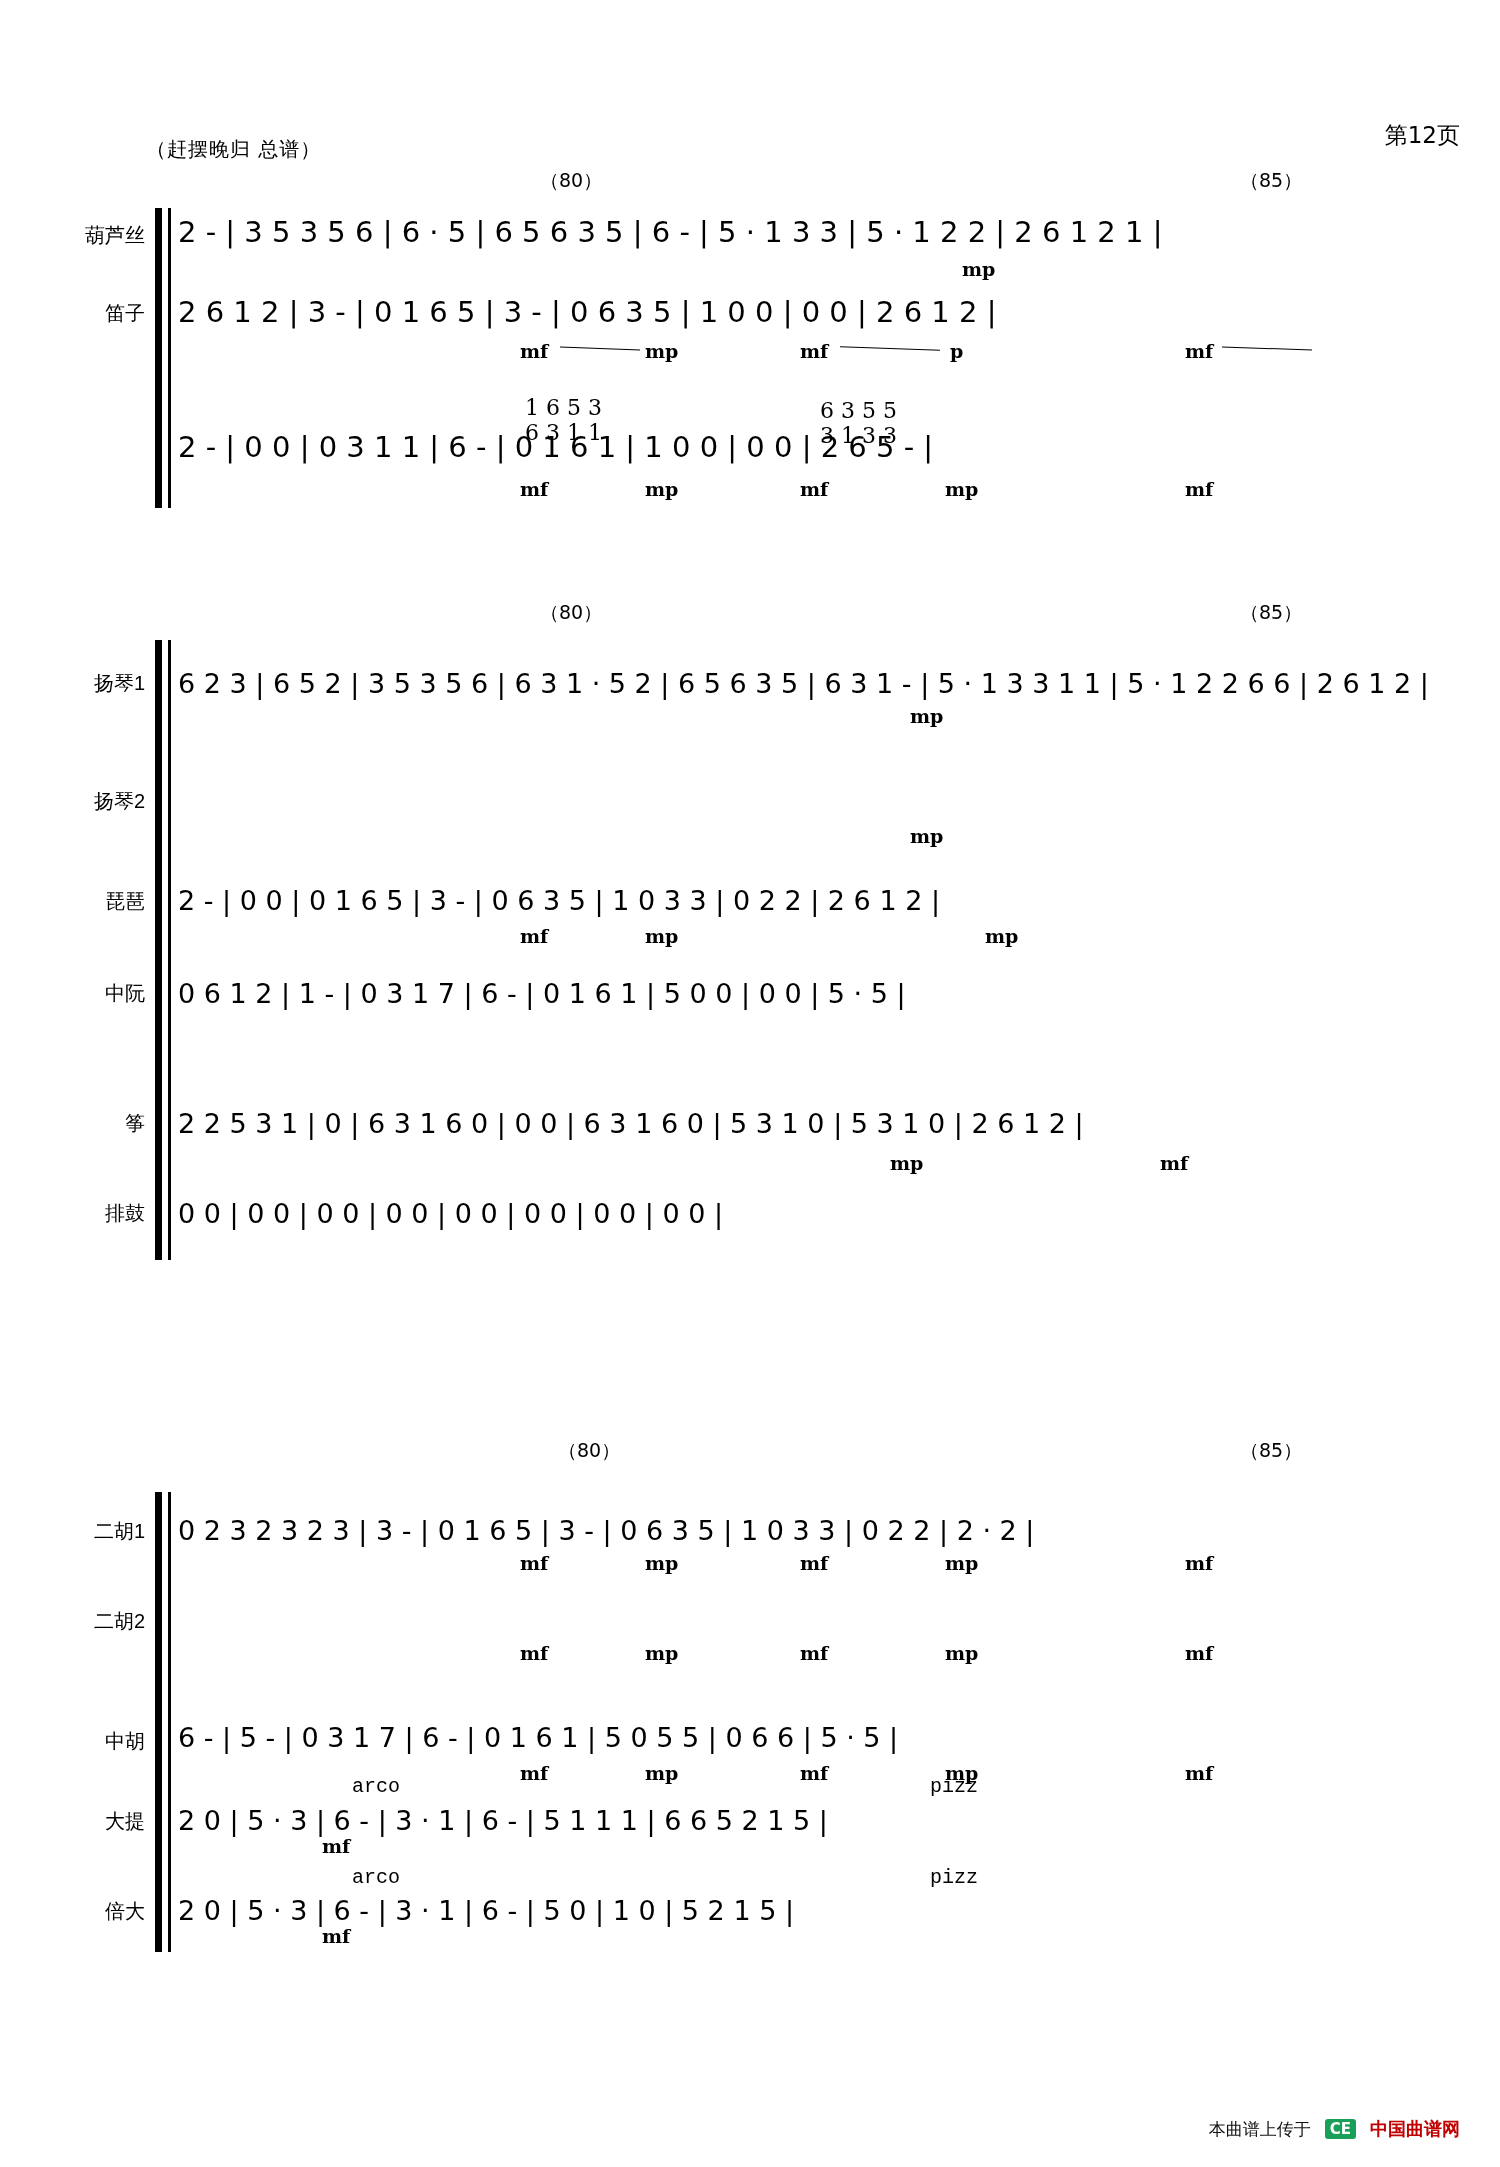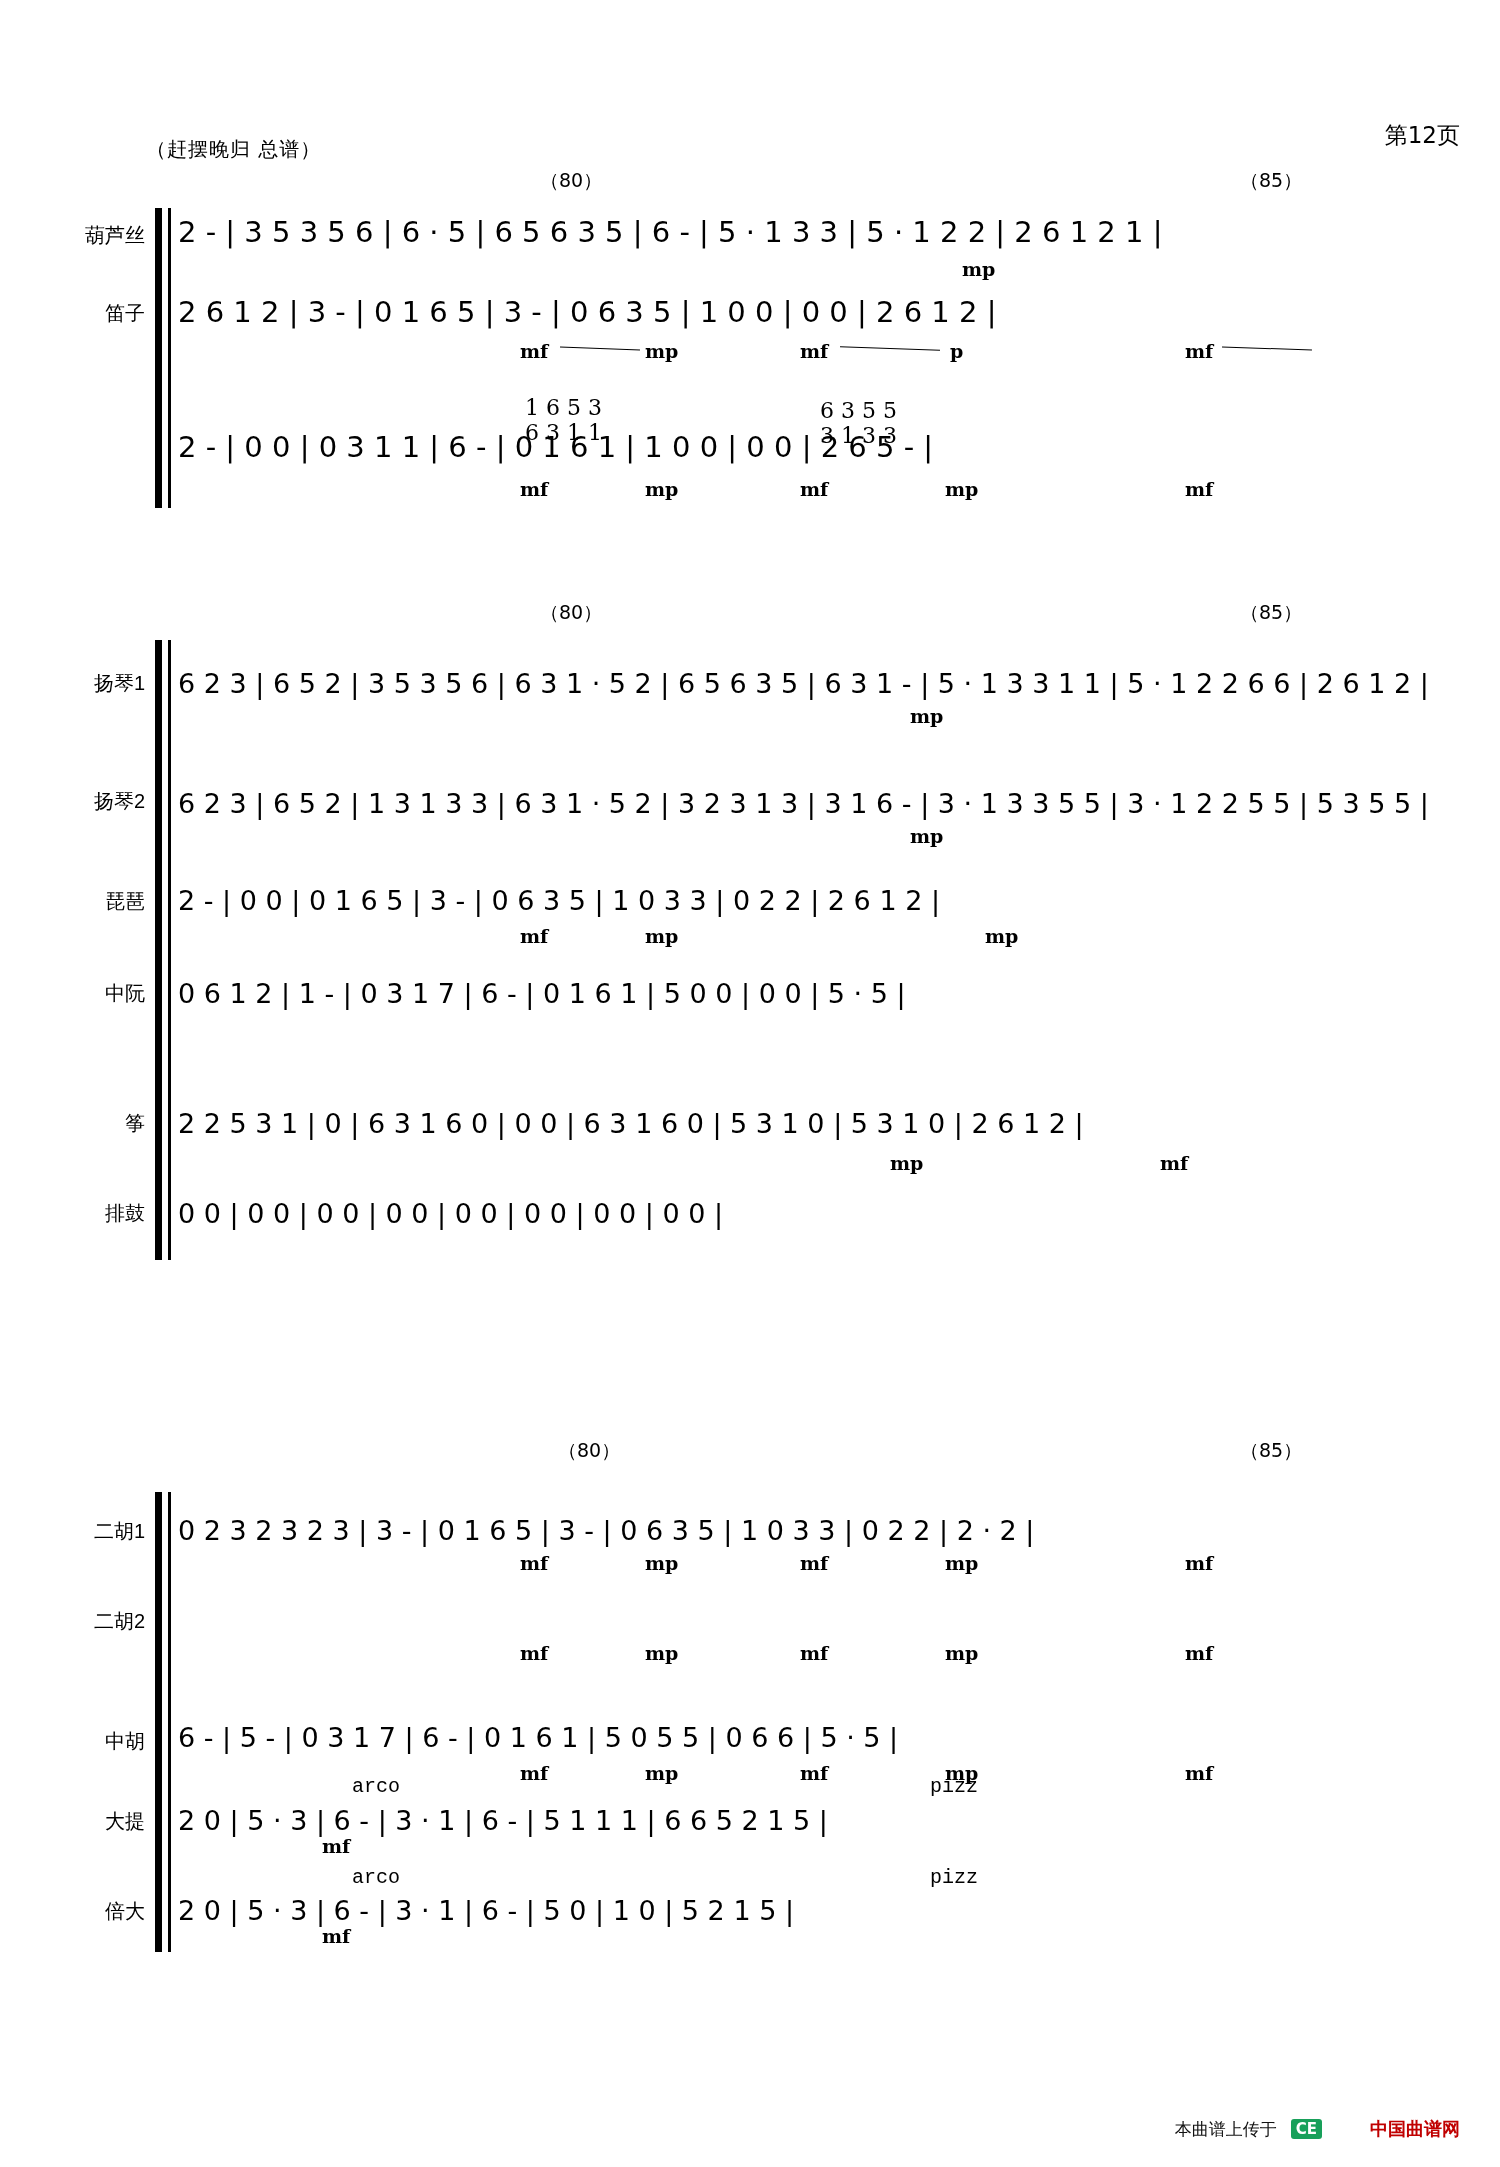--- a/index.html
+++ b/index.html
@@ -33,21 +33,21 @@
   }
   .footer{
     position:absolute;right:40px;bottom:26px;font-size:17px;
     font-family:"DejaVu Sans", sans-serif;color:#111;
     display:flex;align-items:center;gap:14px;
   }
   .footer .logo{
     display:inline-block;background:#18a05a;color:#fff;font-weight:bold;
     padding:1px 5px;border-radius:3px;font-size:15px;
   }
-  .footer .brand{color:#c00000;font-weight:bold;font-size:18px;margin-left:34px;}
+  .footer .brand{color:#c00000;font-weight:bold;font-size:18px;}
   .dyn{position:absolute;font-family:"DejaVu Serif", serif;font-weight:bold;font-size:19px;}
   .tiny{position:absolute;font-size:20px;font-family:Liberation Mono, monospace;}
   .barnum{position:absolute;font-size:19px;font-family:"DejaVu Sans", sans-serif;}
   .hair{position:absolute;height:1px;background:#000;}
 </style>
 </head>
 <body>
 
 <div class="page">
 
@@ -91,21 +91,20 @@
   <div class="sysbar thin" style="left:168px;top:640px;height:620px;"></div>
 
   <div class="barnum" style="left:540px;top:600px;">（80）</div>
   <div class="barnum" style="left:1240px;top:600px;">（85）</div>
 
   <div class="inst" style="left:25px;top:670px;width:120px;">扬琴1</div>
   <div class="staff" style="left:178px;top:668px;font-size:27px;">6 2 3 | 6 5 2 | 3 5 3 5 6 | 6 3 1 ·    5 2 | 6 5 6 3 5 | 6 3 1   -   | 5 · 1 3 3 1 1 | 5 · 1 2 2 6 6 | 2 6 1 2 |</div>
   <div class="dyn" style="left:910px;top:705px;">mp</div>
 
   <div class="inst" style="left:25px;top:788px;width:120px;">扬琴2</div>
-  <div class="staff" style="left:178px;top:788px;font-size:27px;">6 2 3 | 6 5 2 | 1 3 1 3 3 | 6 3 1 ·    5 2 | 3 2 3 1 3 | 3 1 6   -   | 3 · 1 3 3 5 5 | 3 · 1 2 2 5 5 | 5 3 5 5 |</div>
   <div class="dyn" style="left:910px;top:825px;">mp</div>
 
   <div class="inst" style="left:25px;top:888px;width:120px;">琵琶</div>
   <div class="staff" style="left:178px;top:885px;font-size:27px;">2   -   | 0   0 | 0 1 6 5 | 3   -   | 0 6 3 5 | 1 0   3 3 | 0   2 2 | 2 6 1 2 |</div>
   <div class="dyn" style="left:520px;top:925px;">mf</div>
   <div class="dyn" style="left:645px;top:925px;">mp</div>
   <div class="dyn" style="left:985px;top:925px;">mp</div>
 
   <div class="inst" style="left:25px;top:980px;width:120px;">中阮</div>
   <div class="staff" style="left:178px;top:978px;font-size:27px;">0 6   1 2 | 1   -   | 0 3 1 7 | 6   -   | 0 1 6 1 | 5 0   0 | 0   0 | 5 ·   5 |</div>

